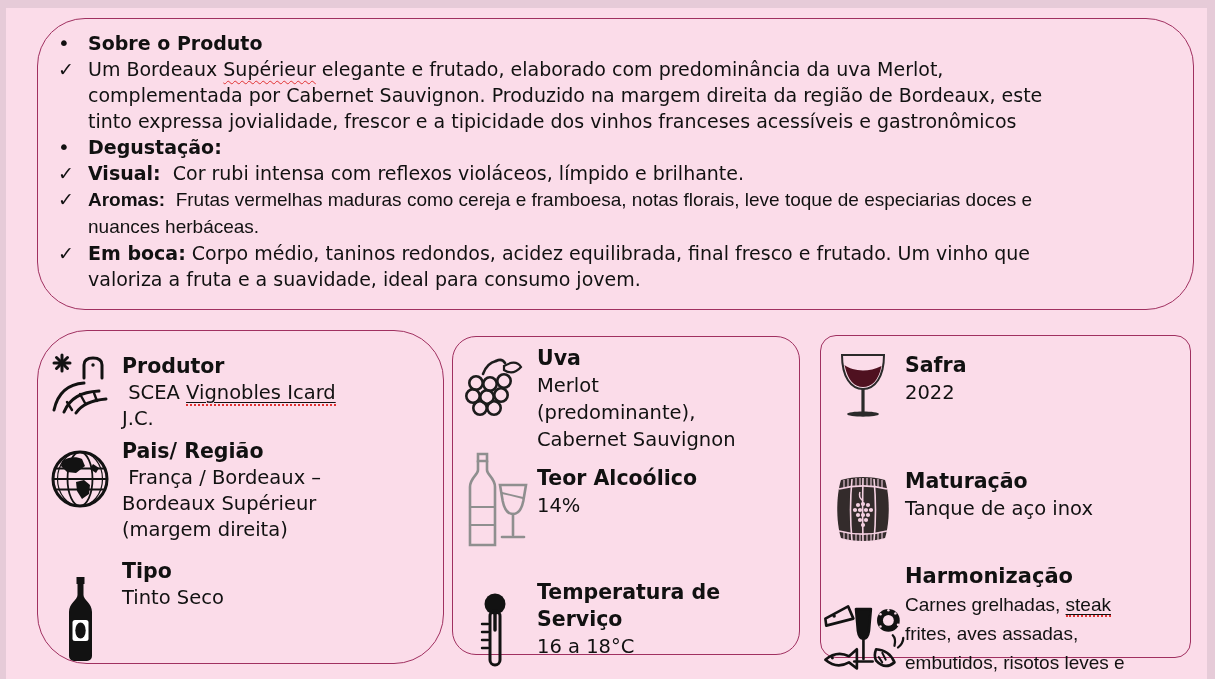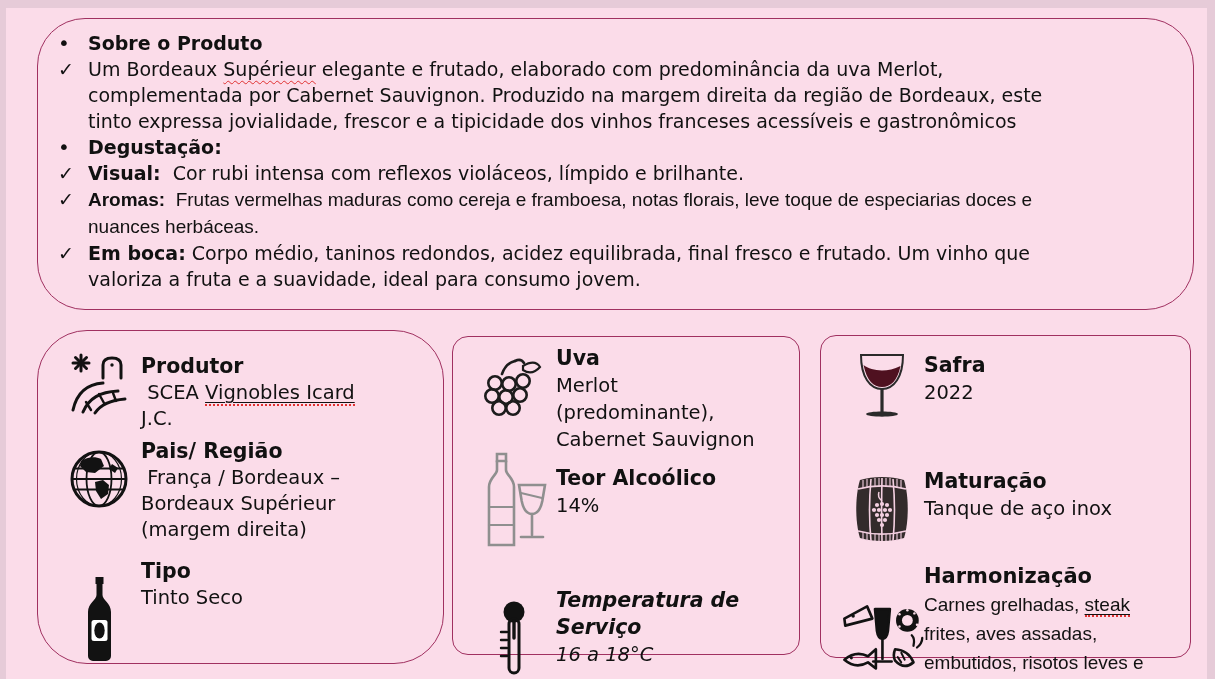--- a/index.html
+++ b/index.html
@@ -5,21 +5,20 @@
   html,body{margin:0;padding:0;}
   body{
     width:1215px;height:679px;position:relative;overflow:hidden;
     background:#e6cbd8;
     font-family:"DejaVu Sans",sans-serif;color:#111;
   }
   .canvas{position:absolute;left:6px;top:8px;right:8px;bottom:0;background:#fbdce9;}
   .box{
     position:absolute;border:1.6px solid #a03060;background:#fbdce9;
     box-sizing:border-box;
-    padding-left:19px;
   }
   
   #about-box{
     left:37px;top:18px;width:1157px;height:292px;border-radius:48px;
     padding:11px 18px 0 20px;font-size:19px;line-height:26px;
   }
   .item{display:flex;align-items:flex-start;}
   .marker{flex:0 0 30px;font-size:19px;}
   .marker.bullet{font-size:20px;}
   .marker.check-bold{font-weight:700;}
@@ -34,32 +33,32 @@
   }
   
   .sp{
     text-decoration:underline;text-decoration-color:#111;
     text-decoration-thickness:1.4px;text-underline-offset:3px;
     border-bottom:2px dotted #e03131;
   }
   
   .card{border-radius:16px;}
   #card-produtor{left:37px;top:330px;width:407px;height:334px;border-radius:50px;padding-top:22px;}
-  #card-uva{left:452px;top:336px;width:348px;height:319px;border-radius:16px;padding-top:8px;}
+  #card-uva{left:452px;top:336px;width:348px;height:319px;border-radius:24px;padding-top:8px;}
   #card-safra{left:820px;top:335px;width:371px;height:323px;padding-top:16px;}
   .row{display:flex;align-items:flex-start;}
   .icon{flex:0 0 84px;display:flex;justify-content:center;}
   .txt{flex:1;padding-right:6px;}
   .card-title{font-weight:700;font-size:20.5px;line-height:27px;white-space:pre-wrap;}
   .card-value{font-size:19.5px;line-height:27px;white-space:pre-wrap;}
   #card-produtor .card-value{line-height:26px;}
   .harmo-title{font-size:21px;line-height:28px;}
   .harmo-value{font-family:"Liberation Sans",sans-serif;font-size:19px;line-height:29px;}
   .mt6{margin-top:6px;}  .mt12{margin-top:12px;} .mt16{margin-top:15px;justify-content:flex-end;}
-  .mt18{margin-top:18px;}.mt26{margin-top:26px;} .mt36{margin-top:36px;font-style:italic;}
+  .mt18{margin-top:18px;}.mt26{margin-top:26px;} .mt36{margin-top:28px;}
   .inudge6{margin-top:6px;} .inudge10{margin-top:10px;} .inudge12{margin-top:12px;}
   .inudge18{margin-top:18px;} .inudge30{margin-top:30px;} .inudgeN20{margin-top:-14px;}
   svg{display:block;}
 </style>
 </head>
 <body>
 
 <div class="canvas"></div>
 
 <div class="box" id="about-box">

